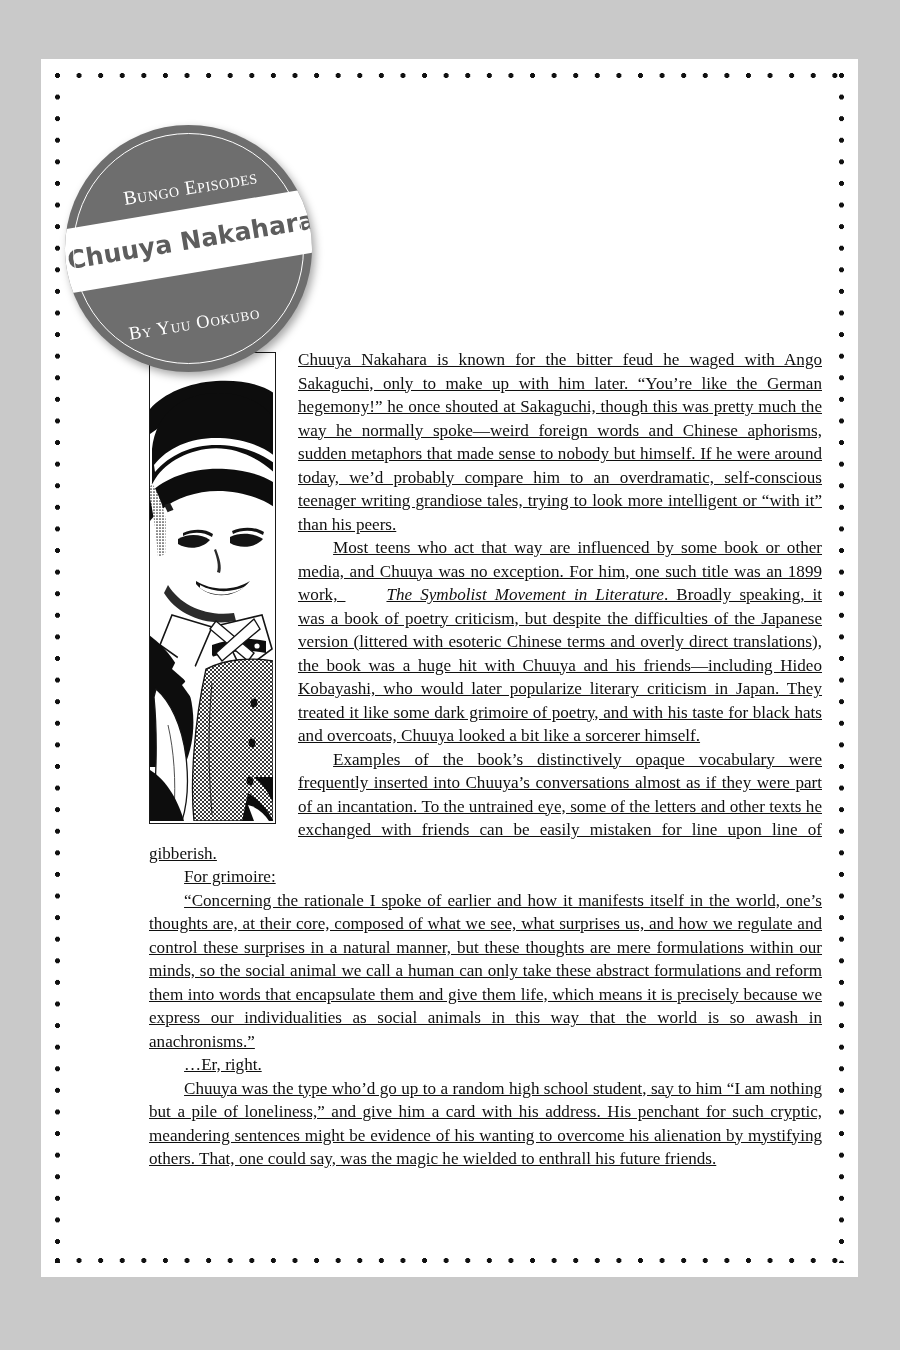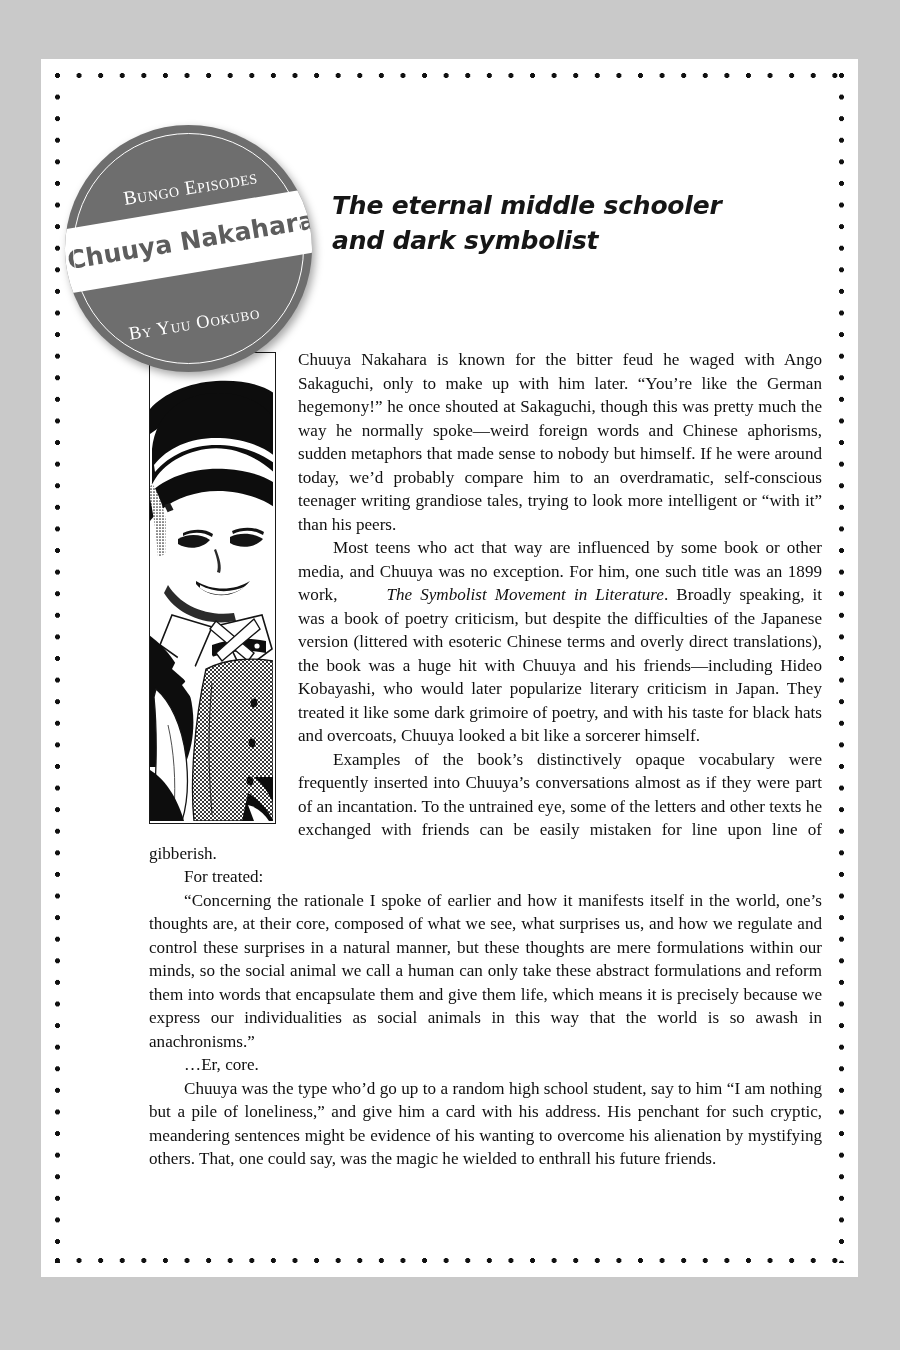--- a/index.html
+++ b/index.html
@@ -144,20 +144,21 @@
     font-size: 17.1px;
     line-height: 23.5px;
     color: #101010;
     text-align: justify;
     text-justify: inter-word;
     hyphens: none;
   }
   #body-col p {
     margin: 0;
     text-indent: 2.05em;
+    text-decoration: underline;
   }
   #body-col p.noindent { text-indent: 0; }
   #body-col em { font-style: italic; margin-left: 41px; }
 
   
   #illustration {
     float: left;
     width: 125px;
     height: 470px;
     margin: 4px 22px 7px 0px;
@@ -172,21 +173,20 @@
 </head>
 <body>
 
 <div id="page-sheet">
 
   <div class="dot-edge horiz" id="dots-top"></div>
   <div class="dot-edge horiz" id="dots-bottom"></div>
   <div class="dot-edge vert" id="dots-left"></div>
   <div class="dot-edge vert" id="dots-right"></div>
 
-  <h1 id="headline">The eternal middle schooler and dark symbolist</h1>
 
   <div id="body-col">
 
     <div id="illustration">
       <svg width="123" height="468" viewBox="0 0 123 468" xmlns="http://www.w3.org/2000/svg">
         <defs>
           <pattern id="vestTex" width="4" height="4" patternUnits="userSpaceOnUse">
             <rect width="4" height="4" fill="#ffffff"></rect>
             <rect x="0" y="0" width="2" height="2" fill="#3a3a3a"></rect>
             <rect x="2" y="2" width="2" height="2" fill="#3a3a3a"></rect>
@@ -266,25 +266,25 @@
         </g>
       </svg>
     </div>
 
     <p class="noindent">Chuuya Nakahara is known for the bitter feud he waged with Ango Sakaguchi, only to make up with him later. “You’re like the German hegemony!” he once shouted at Sakaguchi, though this was pretty much the way he normally spoke—weird foreign words and Chinese aphorisms, sudden metaphors that made sense to nobody but himself. If he were around today, we’d probably compare him to an overdramatic, self-conscious teenager writing grandiose tales, trying to look more intelligent or “with it” than his peers.</p>
 
     <p><span>Most teens who act that way are influenced by some book or other media, and Chuuya was no exception. For him, one such title was an 1899 work, </span><em>The Symbolist Movement in Literature</em><span>. Broadly speaking, it was a book of poetry criticism, but despite the difficulties of the Japanese version (littered with esoteric Chinese terms and overly direct translations), the book was a huge hit with Chuuya and his friends—including Hideo Kobayashi, who would later popularize literary criticism in Japan. They treated it like some dark grimoire of poetry, and with his taste for black hats and overcoats, Chuuya looked a bit like a sorcerer himself.</span></p>
 
     <p>Examples of the book’s distinctively opaque vocabulary were frequently inserted into Chuuya’s conversations almost as if they were part of an incantation. To the untrained eye, some of the letters and other texts he exchanged with friends can be easily mistaken for line upon line of gibberish.</p>
 
-    <p>For treated:</p>
+    <p>For grimoire:</p>
 
     <p>“Concerning the rationale I spoke of earlier and how it manifests itself in the world, one’s thoughts are, at their core, composed of what we see, what surprises us, and how we regulate and control these surprises in a natural manner, but these thoughts are mere formulations within our minds, so the social animal we call a human can only take these abstract formulations and reform them into words that encapsulate them and give them life, which means it is precisely because we express our individualities as social animals in this way that the world is so awash in anachronisms.”</p>
 
-    <p>…Er, core.</p>
+    <p>…Er, right.</p>
 
     <p>Chuuya was the type who’d go up to a random high school student, say to him “I am nothing but a pile of loneliness,” and give him a card with his address. His penchant for such cryptic, meandering sentences might be evidence of his wanting to overcome his alienation by mystifying others. That, one could say, was the magic he wielded to enthrall his future friends.</p>
 
   </div>
 
   <div id="badge">
     <div id="badge-band"></div>
     <div id="badge-ring"></div>
     <div class="badge-text" id="badge-kicker">Bungo Episodes</div>
     <div class="badge-text" id="badge-name">Chuuya Nakahara</div>

